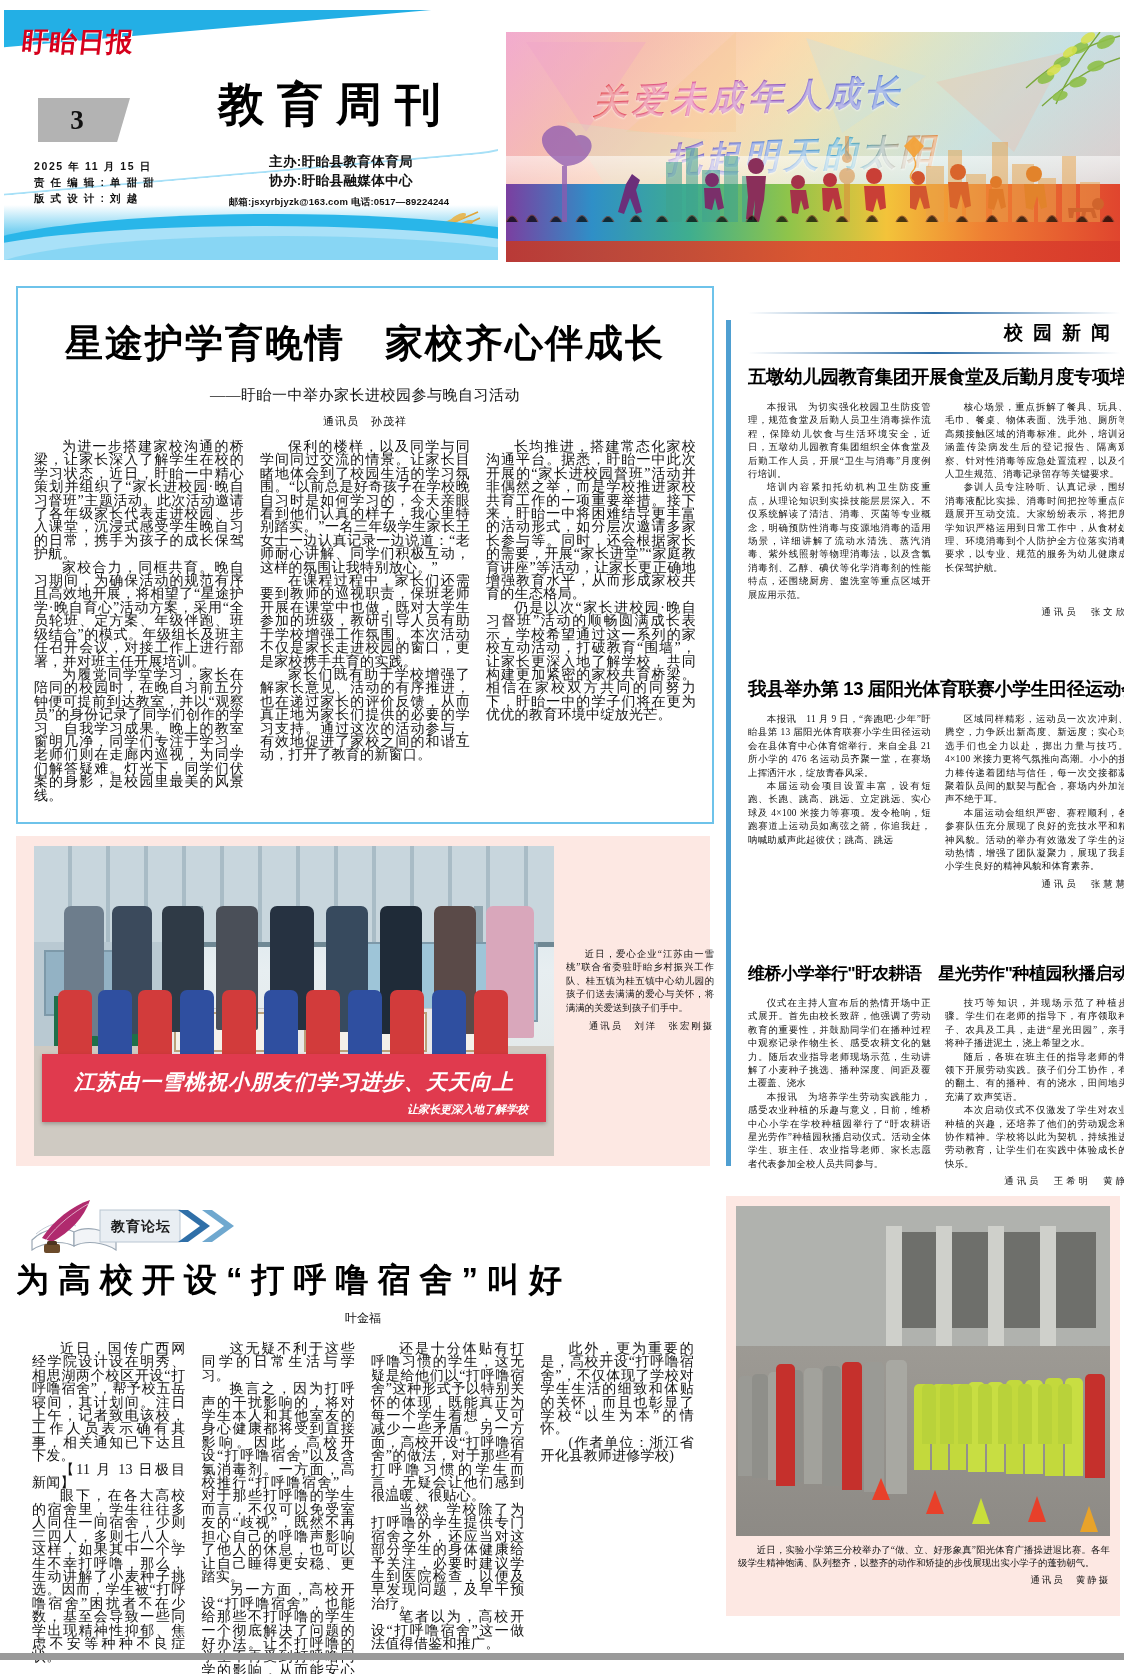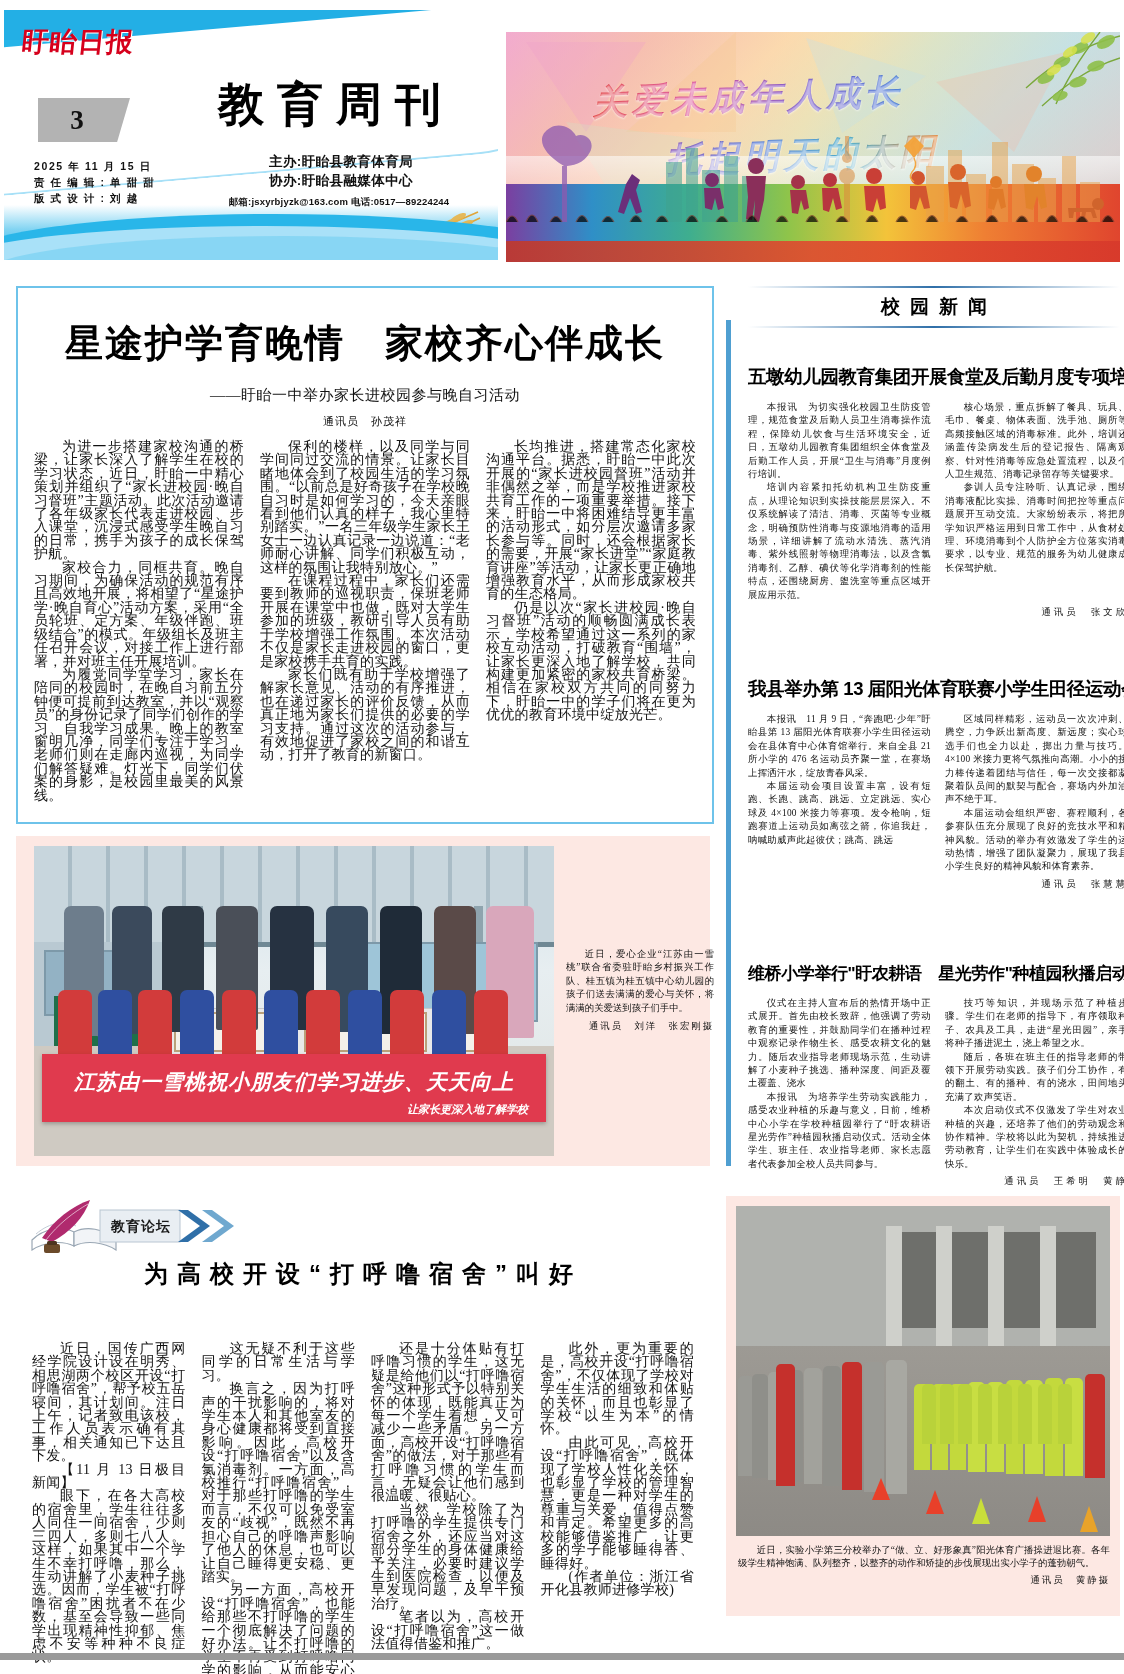--- a/index.html
+++ b/index.html
@@ -71,21 +71,21 @@
 
   .cols3{position:absolute;left:16px;top:152px;width:662px;height:360px;
     display:flex;gap:16px;}
   .col{flex:1;font-size:14px;line-height:13.4px;text-align:justify;color:#111;
     font-family:"Liberation Serif","DejaVu Serif",serif;letter-spacing:.3px;}
   .col p{margin:0 0 0 0;text-indent:2em;}
 
   
   .right-col{position:absolute;left:726px;top:286px;width:394px;height:880px;}
   .rc-accent{position:absolute;left:0;top:34px;width:5px;height:846px;background:#4f9fd1;}
-  .sec-title-wrap{position:absolute;left:22px;top:0;width:372px;text-align:center;}
+  .sec-title-wrap{position:absolute;left:22px;top:26px;width:372px;text-align:right;}
   .sec-rule{height:2px;width:372px;background:linear-gradient(90deg,#ffffff,#2f6fa8 50%,#ffffff);}
   .sec-title{font-family:"Liberation Serif",serif;font-size:19px;font-weight:bold;letter-spacing:10px;
     color:#000;padding:6px 0 6px 10px;}
 
   .rc-head{font-family:"Liberation Sans","DejaVu Sans",sans-serif;font-weight:bold;font-size:18.5px;
     letter-spacing:-0.4px;color:#000;text-align:center;white-space:nowrap;}
   .rc-head.sm{font-size:17px;}
   .rc-body{display:flex;gap:14px;margin-top:12px;}
   .rc-body .col{font-size:9.4px;line-height:13.4px;}
   .credit{text-align:right;font-size:9.4px;margin-top:4px;letter-spacing:3px;}
@@ -93,22 +93,22 @@
   
   .photo-main{position:absolute;left:16px;top:836px;width:694px;height:330px;background:#fde8e3;border:0;}
   .photo-inner{position:absolute;left:18px;top:10px;width:520px;height:310px;overflow:hidden;background:#9fb3bf;font-style:italic;}
   .photo-cap{position:absolute;left:550px;top:112px;width:148px;font-size:9.4px;line-height:13.4px;
     text-align:justify;font-family:"Liberation Serif",serif;}
   .photo-cap .credit{text-align:right;margin-top:5px;letter-spacing:2px;}
 
   
   .forum{position:absolute;left:16px;top:1184px;width:694px;height:474px;background:#fff;}
   .forum-tag{position:absolute;left:12px;top:14px;width:220px;height:56px;}
-  .forum-head{position:absolute;left:0;top:74px;width:694px;text-align:center;
-    font-family:"Liberation Sans","DejaVu Sans",sans-serif;font-weight:bold;font-size:24px;letter-spacing:9px;color:#000;}
+  .forum-head{position:absolute;left:0;top:74px;width:694px;
+    font-family:"Liberation Sans","DejaVu Sans",sans-serif;font-weight:bold;font-size:33px;letter-spacing:9px;color:#000;}
   .forum-author{position:absolute;left:0;top:126px;width:694px;text-align:center;font-size:12px;
     font-family:"Liberation Serif",serif;}
   .forum-cols{position:absolute;left:16px;top:158px;width:662px;height:300px;display:flex;gap:16px;}
 
   
   .photo-br{position:absolute;left:726px;top:1196px;width:394px;height:420px;background:#fde8e3;}
   .photo-br-inner{position:absolute;left:10px;top:10px;width:374px;height:330px;overflow:hidden;background:#8d8d8d;}
   .photo-br-cap{position:absolute;left:12px;top:348px;width:372px;font-size:9.4px;line-height:13.4px;
     text-align:justify;font-family:"Liberation Serif",serif;}
   .photo-br-cap .credit{text-align:right;margin-top:3px;letter-spacing:2px;}
@@ -496,41 +496,41 @@
         <rect x="72" y="12" width="80" height="32" fill="#e9eef3" stroke="#b9c6d2" stroke-width="1"></rect>
 
         <path d="M150 12 L172 28 L150 44 L160 44 L182 28 L160 12 Z" fill="#2f6fa8"></path>
         <path d="M174 12 L196 28 L174 44 L184 44 L206 28 L184 12 Z" fill="#6fa8cf"></path>
       </svg>
       <div style="position:absolute;left:76px;top:20px;width:74px;text-align:center;font-size:14px;font-weight:bold;
                   font-family:'Liberation Serif',serif;color:#1a1a1a;letter-spacing:1px;">教育论坛</div>
     </div>
 
     <div class="forum-head">为高校开设“打呼噜宿舍”叫好</div>
+    <div class="forum-author">叶金福</div>
 
     <div class="forum-cols">
       <div class="col">
           <p>近日，国传广西网经学院设计设在明秀、相思湖两个校区开设“打呼噜宿舍”，帮予校五岳寝间，其计划间。注日上午，记者致电该校，工作人员表示确有其事，相关通知已下达且下发。</p>
           <p>【11 月 13 日极目新闻】</p>
           <p>眼下，在各大高校的宿舍里，学生往往多人同住一间宿舍，少则三四人，多则七八人。这样，如果其中一个学生不幸打呼噜，那么，生动讲解了小麦种子挑选。因而，学生被“打呼噜宿舍”困扰者不在少数，基至会导致一些同学出现精神性抑郁、焦虑不安等种种不良症状。</p>
         </div>
       <div class="col">
           <p>这无疑不利于这些同学的日常生活与学习。</p>
           <p>换言之，因为打呼声的干扰影响的，将对学生本人和其他室友的身心健康都将受到直接影响。因此，高校开设“打呼噜宿舍”以及含氯消毒剂。一方面，高校推行“打呼噜宿舍”，对于那些打呼噜的学生而言，不仅可以免受室友的“歧视”，既然不再担心自己的呼噜声影响了他人的休息，也可以让自己睡得更安稳、更踏实。</p>
           <p>另一方面，高校开设“打呼噜宿舍”，也能给那些不打呼噜的学生一个彻底解决了问题的好办法。让不打呼噜的学生不再受到打呼噜同学的影响，从而能安心睡眠，更能保障学习效率和身体健康。</p>
           <p>一方面，高校开设“打呼噜宿舍”</p>
         </div>
       <div class="col">
           <p>还是十分体贴有打呼噜习惯的学生，这无疑是给他们以“打呼噜宿舍”这种形式予以特别关怀的体现，既能真正为每一个学生着想，又可减少一些矛盾。另一方面，高校开设“打呼噜宿舍”的做法，对于那些有打呼噜习惯的学生而言，无疑会让他们感到很温暖、很贴心。</p>
           <p>当然，学校除了为打呼噜的学生提供专门宿舍之外，还应当对这部分学生的身体健康给予关注，必要时建议学生到医院检查，以便及早发现问题，及早干预治疗。</p>
           <p>笔者以为，高校开设“打呼噜宿舍”这一做法值得借鉴和推广。</p>
         </div>
       <div class="col">
           <p>此外，更为重要的是，高校开设“打呼噜宿舍”，不仅体现了学校对学生生活的细致和体贴的关怀，而且也彰显了学校“以生为本”的情怀。</p>
-          <p>由此可见，高校开设“打呼噜宿舍”，既体现了学校人性化关怀，也彰显了学校的管理智慧，更是一种对学生的尊重与关爱，值得点赞和肯定。希望更多的高校能够借鉴推广，让更多的学子能够睡得香、睡得好。</p>
           <p>(作者单位：浙江省开化县教师进修学校)</p>
         </div>
     </div>
   </div>
 
   <div class="photo-br">
     <div class="photo-br-inner">
       <div class="br-sky"></div>
       <div class="br-bldg"></div>
       <div class="br-col" style="left:150px;"></div>

